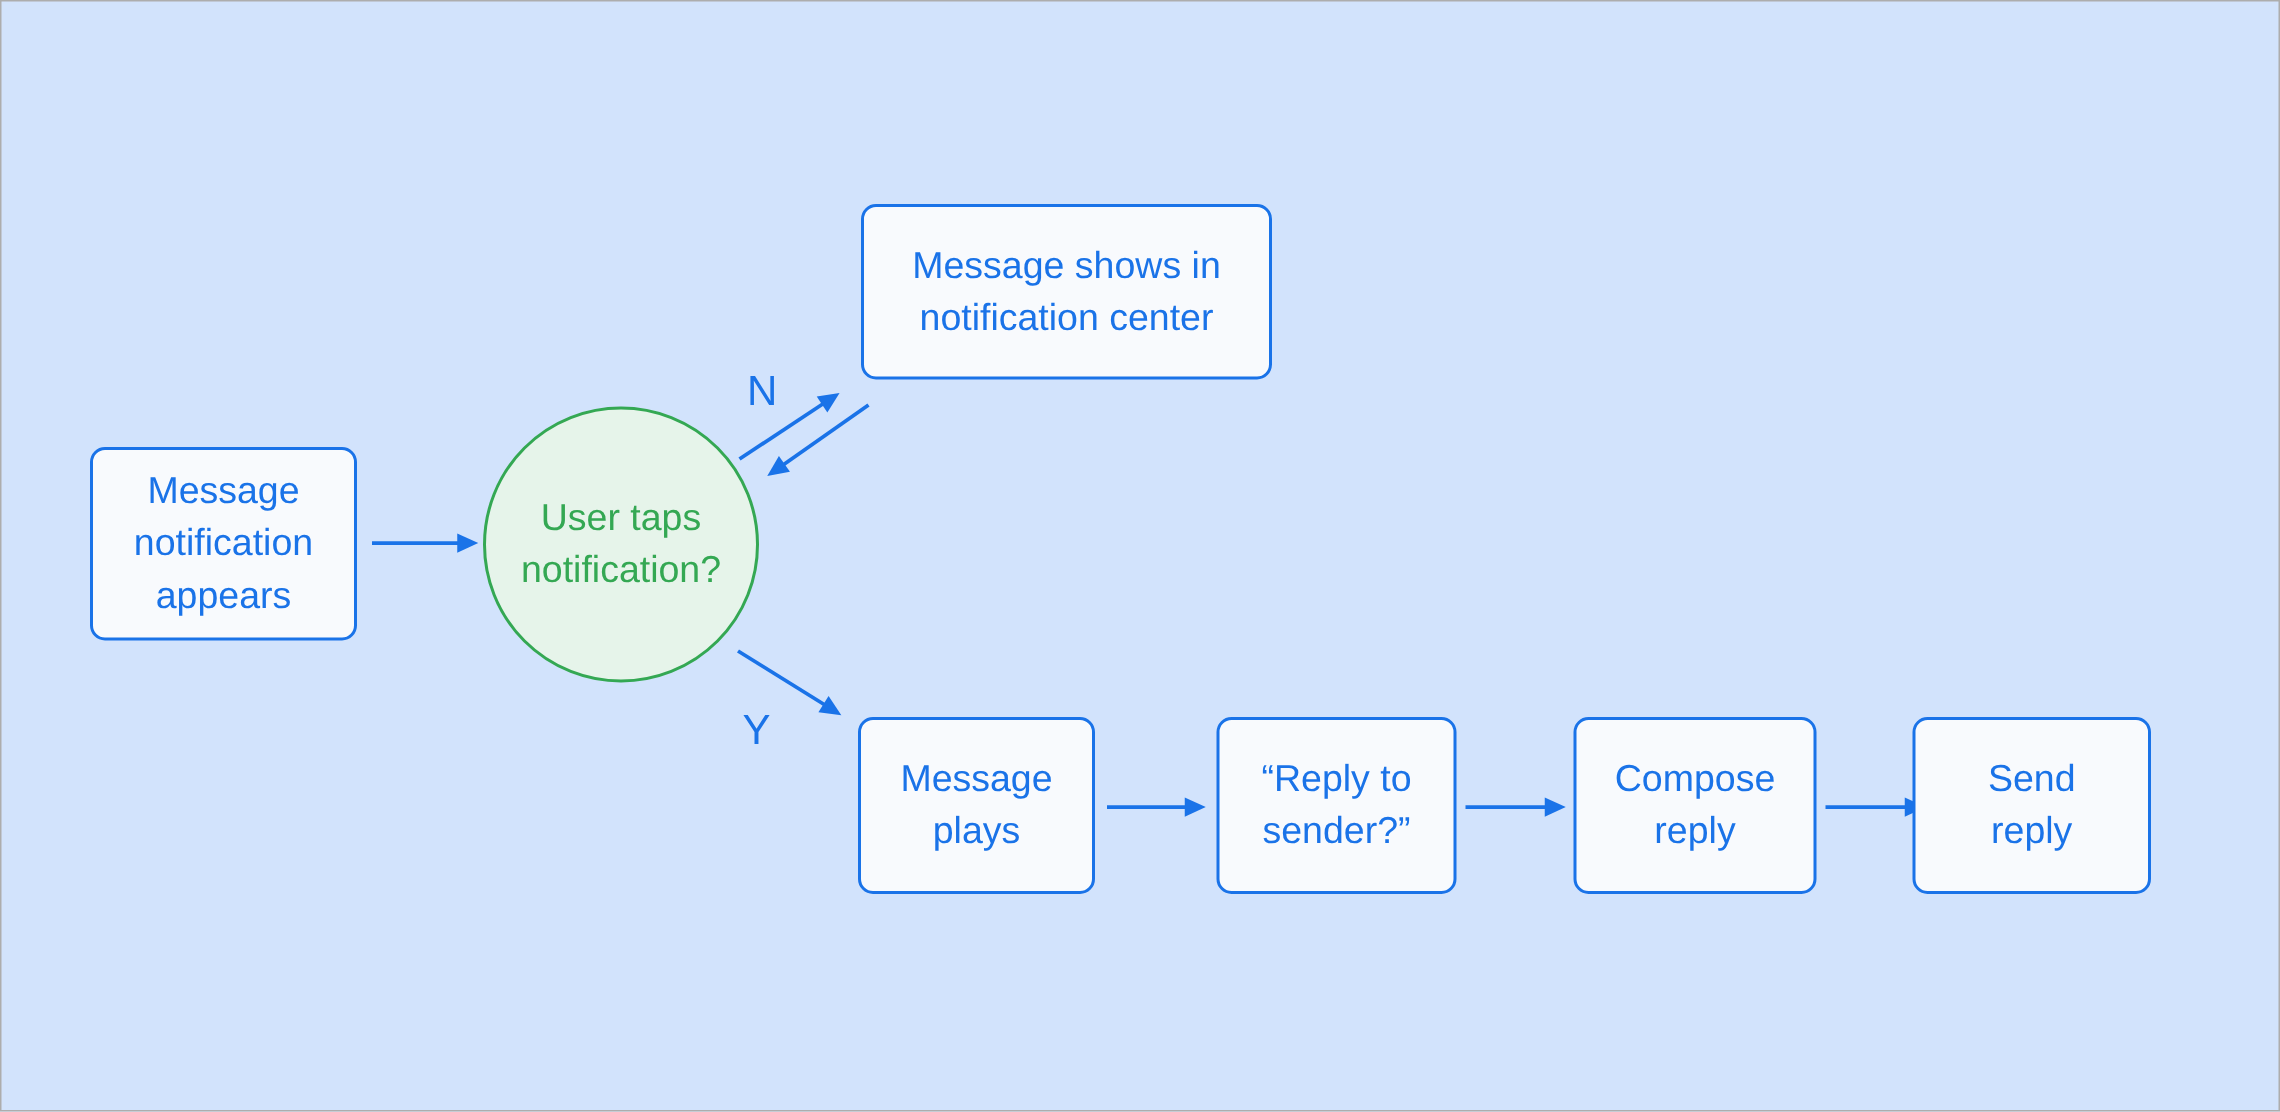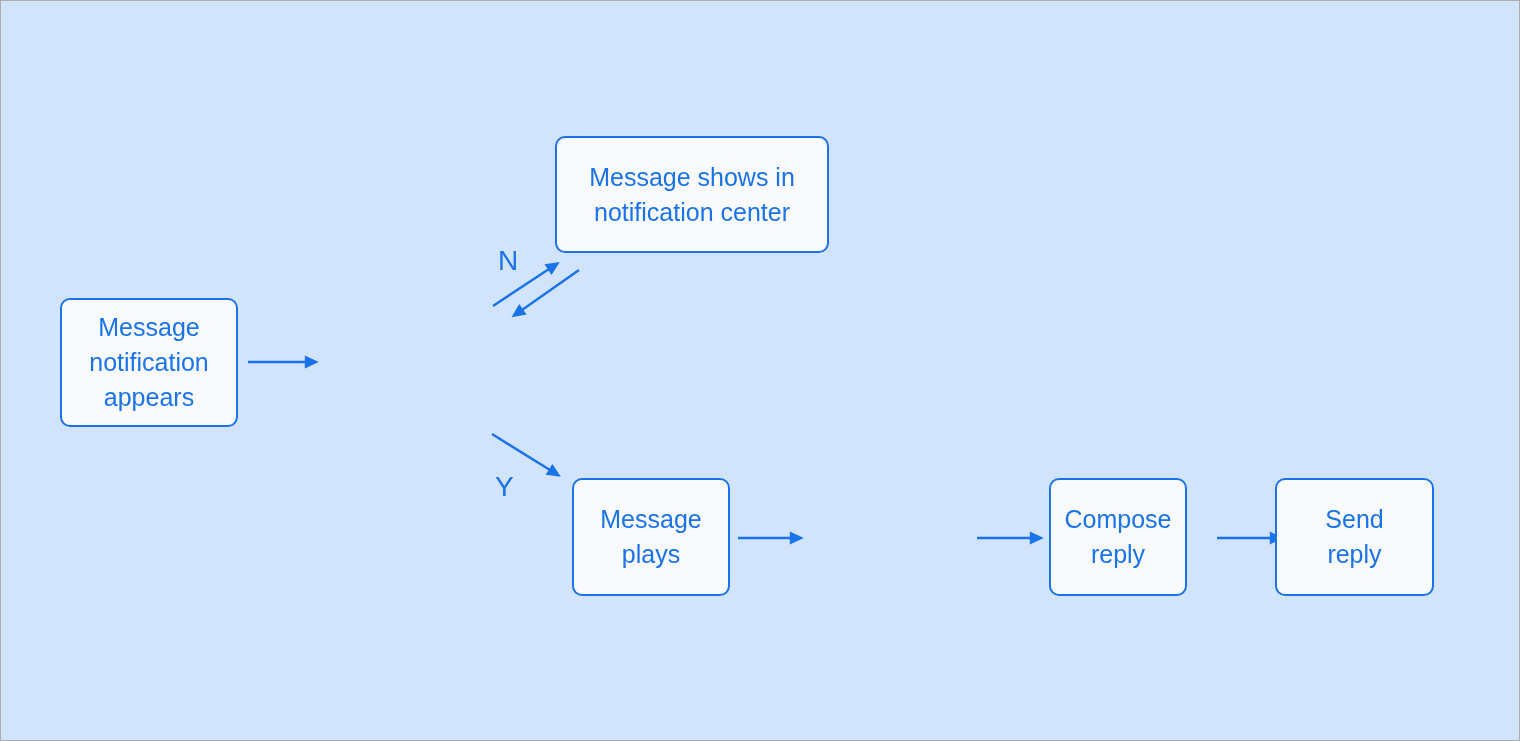--- a/index.html
+++ b/index.html
@@ -58,24 +58,24 @@
   }
   .edge-label {
     position: absolute;
     color: var(--arrow, #1a73e8);
     font-size: 28px;
     line-height: 28px;
   }
   
   #n-start        { left: 59px;   top: 297px; width: 178px; height: 129px; }
   #n-decision     { left: 321px;  top: 270px; width: 184px; height: 184px; }
-  #n-notif-center { left: 554px;  top: 135px; width: 274px; height: 117px; }
+  #n-notif-center { left: 573px;  top: 135px; width: 274px; height: 117px; }
   #n-plays        { left: 571px;  top: 477px; width: 158px; height: 118px; }
   #n-reply        { left: 810px;  top: 477px; width: 160px; height: 118px; }
-  #n-compose      { left: 1048px; top: 477px; width: 138px; height: 118px; }
+  #n-compose      { left: 1048px; top: 477px; width: 162px; height: 118px; }
   #n-send         { left: 1274px; top: 477px; width: 159px; height: 118px; }
   #lbl-no         { left: 497px;  top: 246px; }
   #lbl-yes        { left: 494px;  top: 472px; }
 </style>
 </head>
 <body>
 
 <div class="canvas">
 
   <svg class="edges" viewBox="0 0 1520 741" xmlns="http://www.w3.org/2000/svg">
@@ -92,31 +92,39 @@
     <line x1="976" y1="537" x2="1030" y2="537" marker-end="url(#arr)"></line>
     <line x1="1216" y1="537" x2="1270" y2="537" marker-end="url(#arr)"></line>
   </svg>
 
   <div class="node process" id="n-start">
     <span>Message
 notification
 appears</span>
   </div>
 
+  <div class="node decision" id="n-decision">
+    <span>User taps
+notification?</span>
+  </div>
 
   <div class="node process" id="n-notif-center">
     <span>Message shows in
 notification center</span>
   </div>
 
   <div class="node process" id="n-plays">
     <span>Message
 plays</span>
   </div>
 
+  <div class="node process" id="n-reply">
+    <span>“Reply to
+sender?”</span>
+  </div>
 
   <div class="node process" id="n-compose">
     <span>Compose
 reply</span>
   </div>
 
   <div class="node process" id="n-send">
     <span>Send
 reply</span>
   </div>

